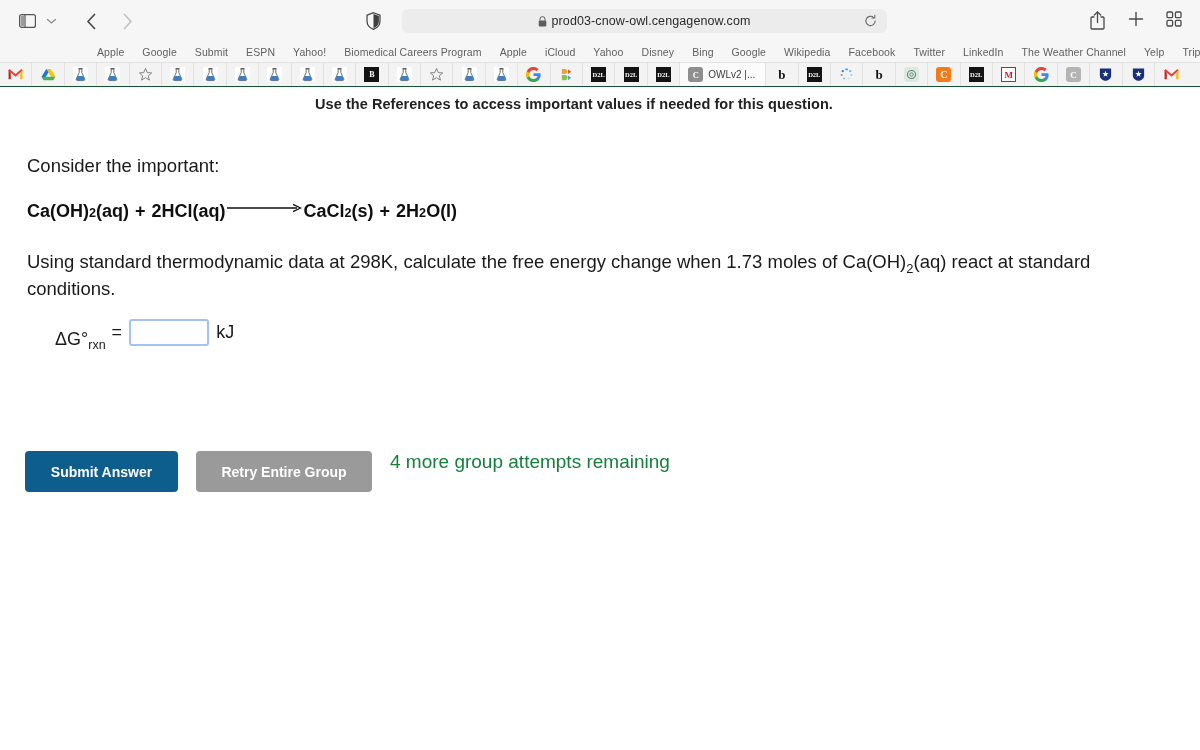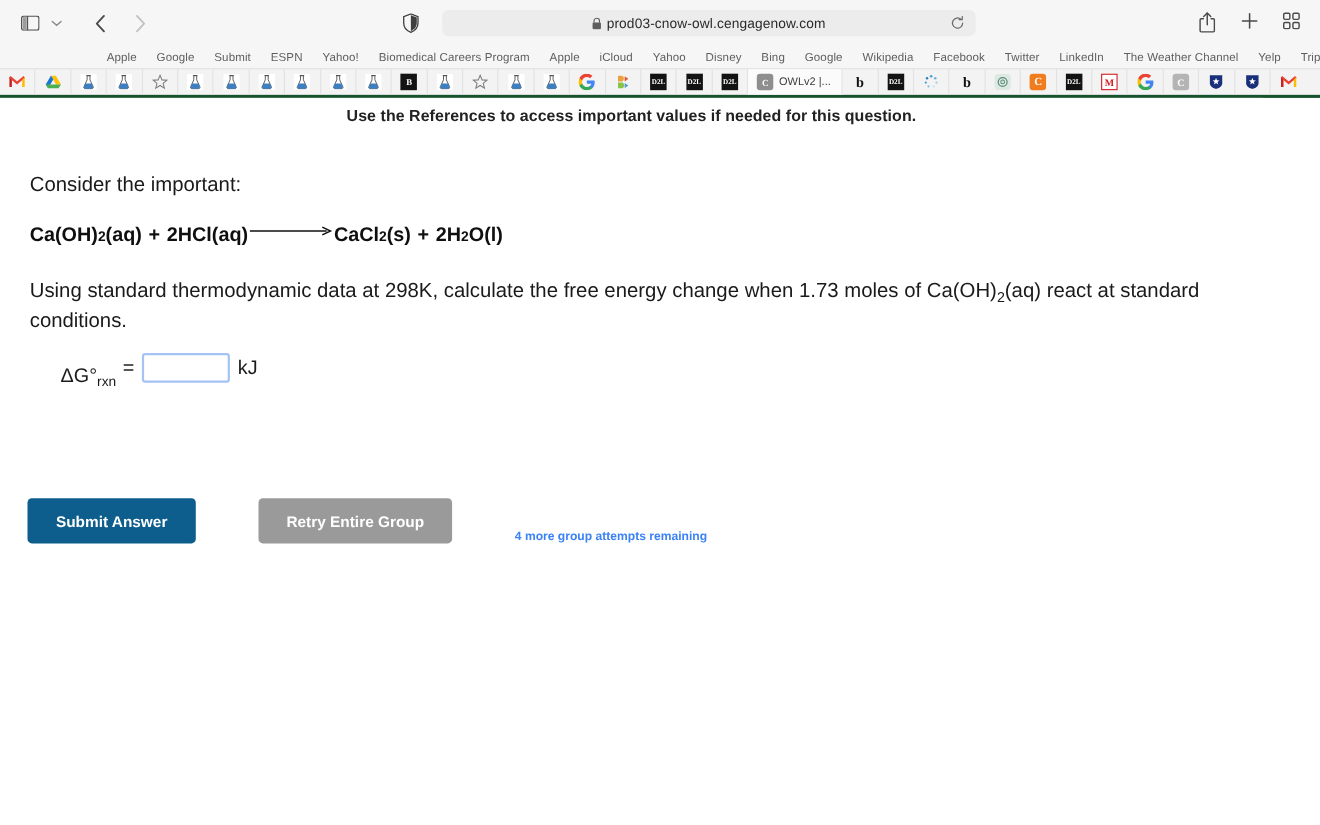--- a/index.html
+++ b/index.html
@@ -8,21 +8,21 @@
     width: 1200px; height: 750px;
     background: #ffffff;
     font-family: "Liberation Sans", sans-serif;
     overflow: hidden;
   }
 
   
   #browser-chrome {
     width: 1200px;
     background: #f6f6f6;
-    border-bottom: 3px solid #14532d;
+    border-bottom: 1px solid #14532d;
   }
 
   #toolbar-row {
     height: 42px;
     display: flex;
     align-items: center;
     padding: 0 14px;
     gap: 0;
   }
 
@@ -215,22 +215,21 @@
     padding: 0 5px;
     font-family: "Liberation Sans", sans-serif;
     color: #111;
   }
   #unit-kj { margin-left: 7px; font-size: 18px; }
 
   #button-row {
     position: absolute;
     left: 25px; top: 364px;
     display: flex;
-    align-items: flex-end;
-    gap: 39px;
+    align-items: flex-start;
   }
   #submit-answer-button {
     background: #0d5d8d;
     color: #ffffff;
     border: none;
     border-radius: 4px;
     font-size: 14px;
     font-weight: bold;
     width: 153px;
     height: 41px;
@@ -245,23 +244,23 @@
     font-size: 14px;
     font-weight: bold;
     width: 176px;
     height: 41px;
     margin-left: 18px;
     cursor: pointer;
     font-family: "Liberation Sans", sans-serif;
   }
   #attempts-text {
     margin-left: 18px;
-    font-size: 11px;
-    font-weight: bold;
-    color: #3b82f6;
+    font-size: 19px;
+    font-weight: normal;
+    color: #15803d;
   }
 </style>
 </head>
 <body>
 
 <div id="browser-chrome">
 
   <div id="toolbar-row">
 
     <div class="tb-icon sidebar-btn">

